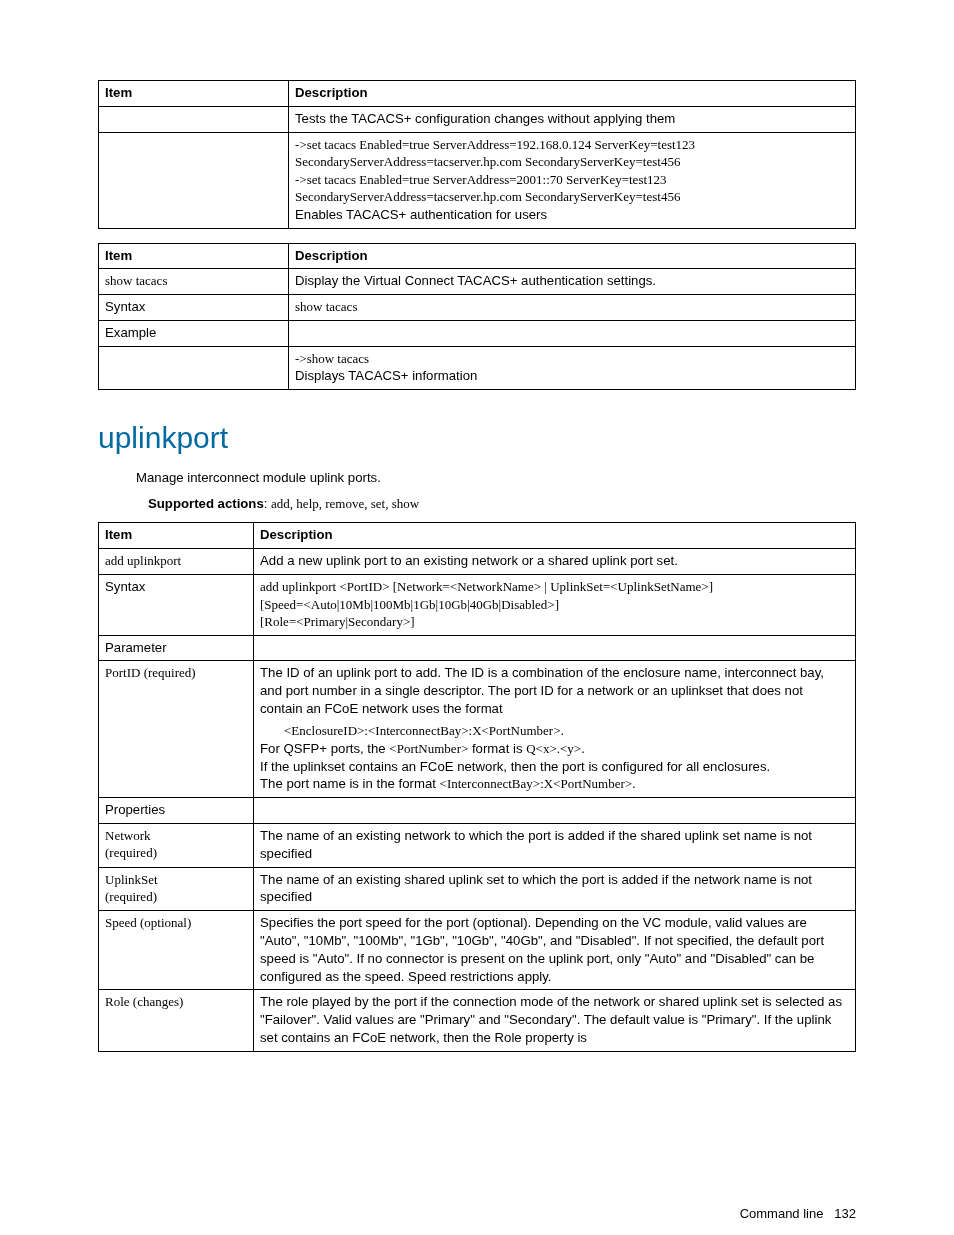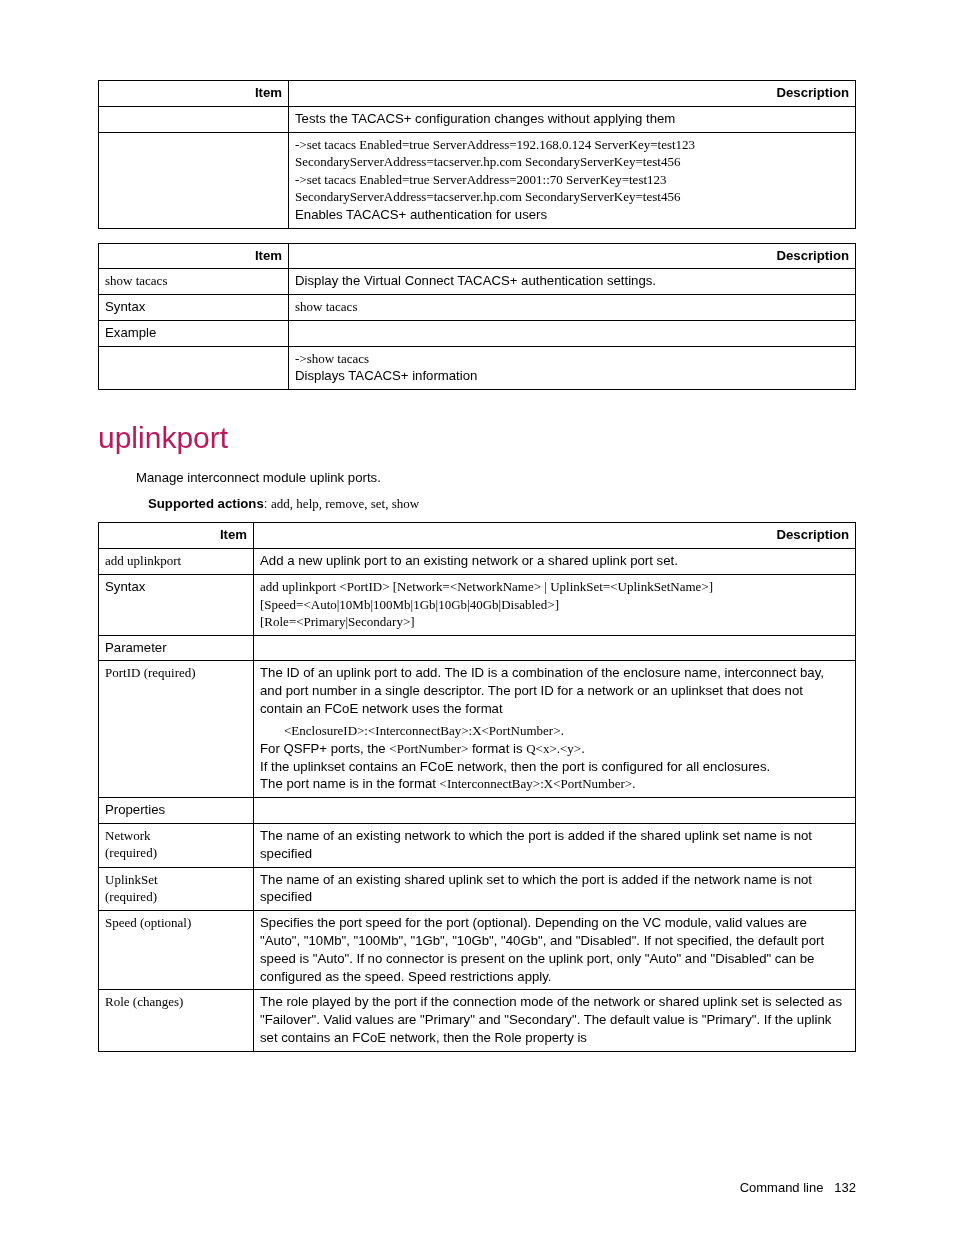--- a/index.html
+++ b/index.html
@@ -19,38 +19,37 @@
   }
   .tbl th, .tbl td {
     border: 1px solid #000;
     padding: 3px 6px 4px 6px;
     text-align: left;
     vertical-align: top;
   }
   .tbl th {
     font-weight: bold;
     background: #fff;
-    text-align: right;
   }
   .col-item { width: 190px; }
   .mono { font-family: Liberation Serif, serif; font-size: 13px; }
   .bold { font-weight: normal; }
   h1 {
     font-family: Arial, Helvetica, sans-serif;
     font-weight: normal;
     font-size: 30px;
-    color: #be185d;
+    color: #0369a1;
     margin: 28px 0 10px 0;
   }
   .intro { margin: 6px 0 8px 38px; }
   .supported { margin: 6px 0 10px 50px; }
   .supported b { font-weight: bold; }
   .footer {
     position: fixed;
-    bottom: 38px;
+    bottom: 12px;
     right: 98px;
     font-size: 13px;
   }
   .block { display: block; }
   .mt { margin-top: 4px; margin-left: 24px; }
 </style>
 </head>
 <body>
 
 <table class="tbl">

